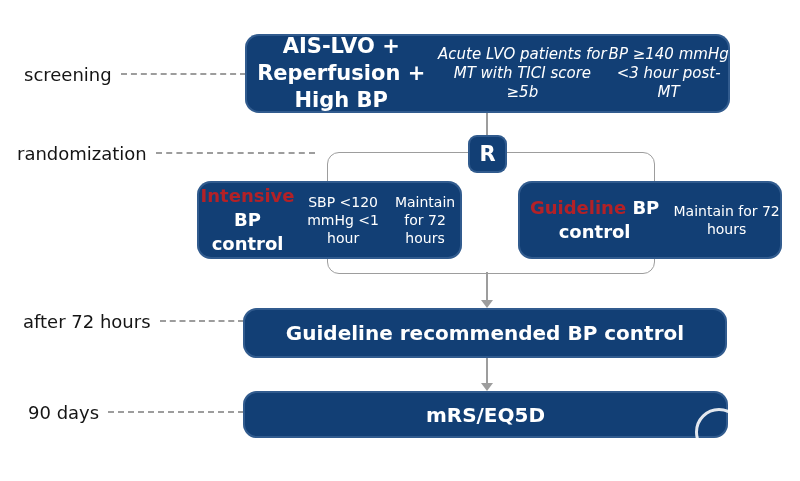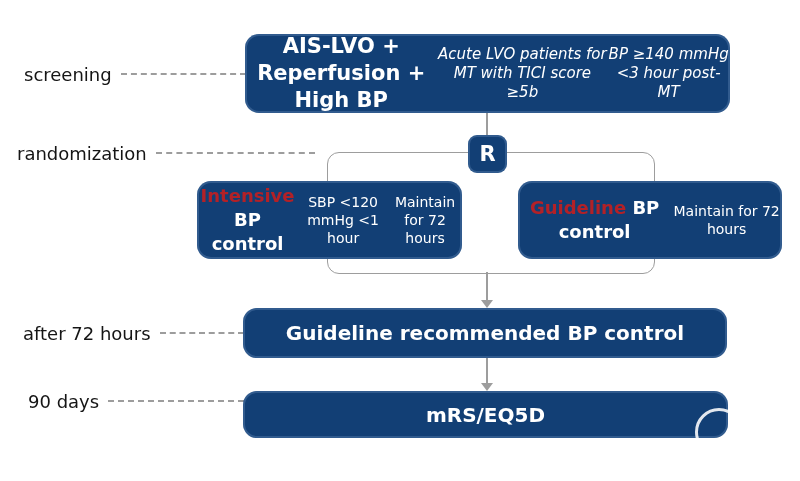--- a/index.html
+++ b/index.html
@@ -44,25 +44,25 @@
 <div id="canvas">
 
   <div class="stage" style="top:61px;left:24px;width:222px">
     <span>screening</span>
     <span class="dash"></span>
   </div>
   <div class="stage" style="top:140px;left:17px;width:298px">
     <span>randomization</span>
     <span class="dash"></span>
   </div>
-  <div class="stage" style="top:320px;left:23px;width:221px">
+  <div class="stage" style="top:308px;left:23px;width:221px">
     <span>after 72 hours</span>
     <span class="dash"></span>
   </div>
-  <div class="stage" style="top:388px;left:28px;width:216px">
+  <div class="stage" style="top:399px;left:28px;width:216px">
     <span>90 days</span>
     <span class="dash"></span>
   </div>
 
   <div class="vline" style="left:486px;top:111px;height:26px"></div>
   <div class="bracket"></div>
   <div class="vline" style="left:486px;top:272px;height:32px"></div>
   <div class="arrowhead" style="left:481px;top:300px"></div>
   <div class="vline" style="left:486px;top:358px;height:29px"></div>
   <div class="arrowhead" style="left:481px;top:383px"></div>

